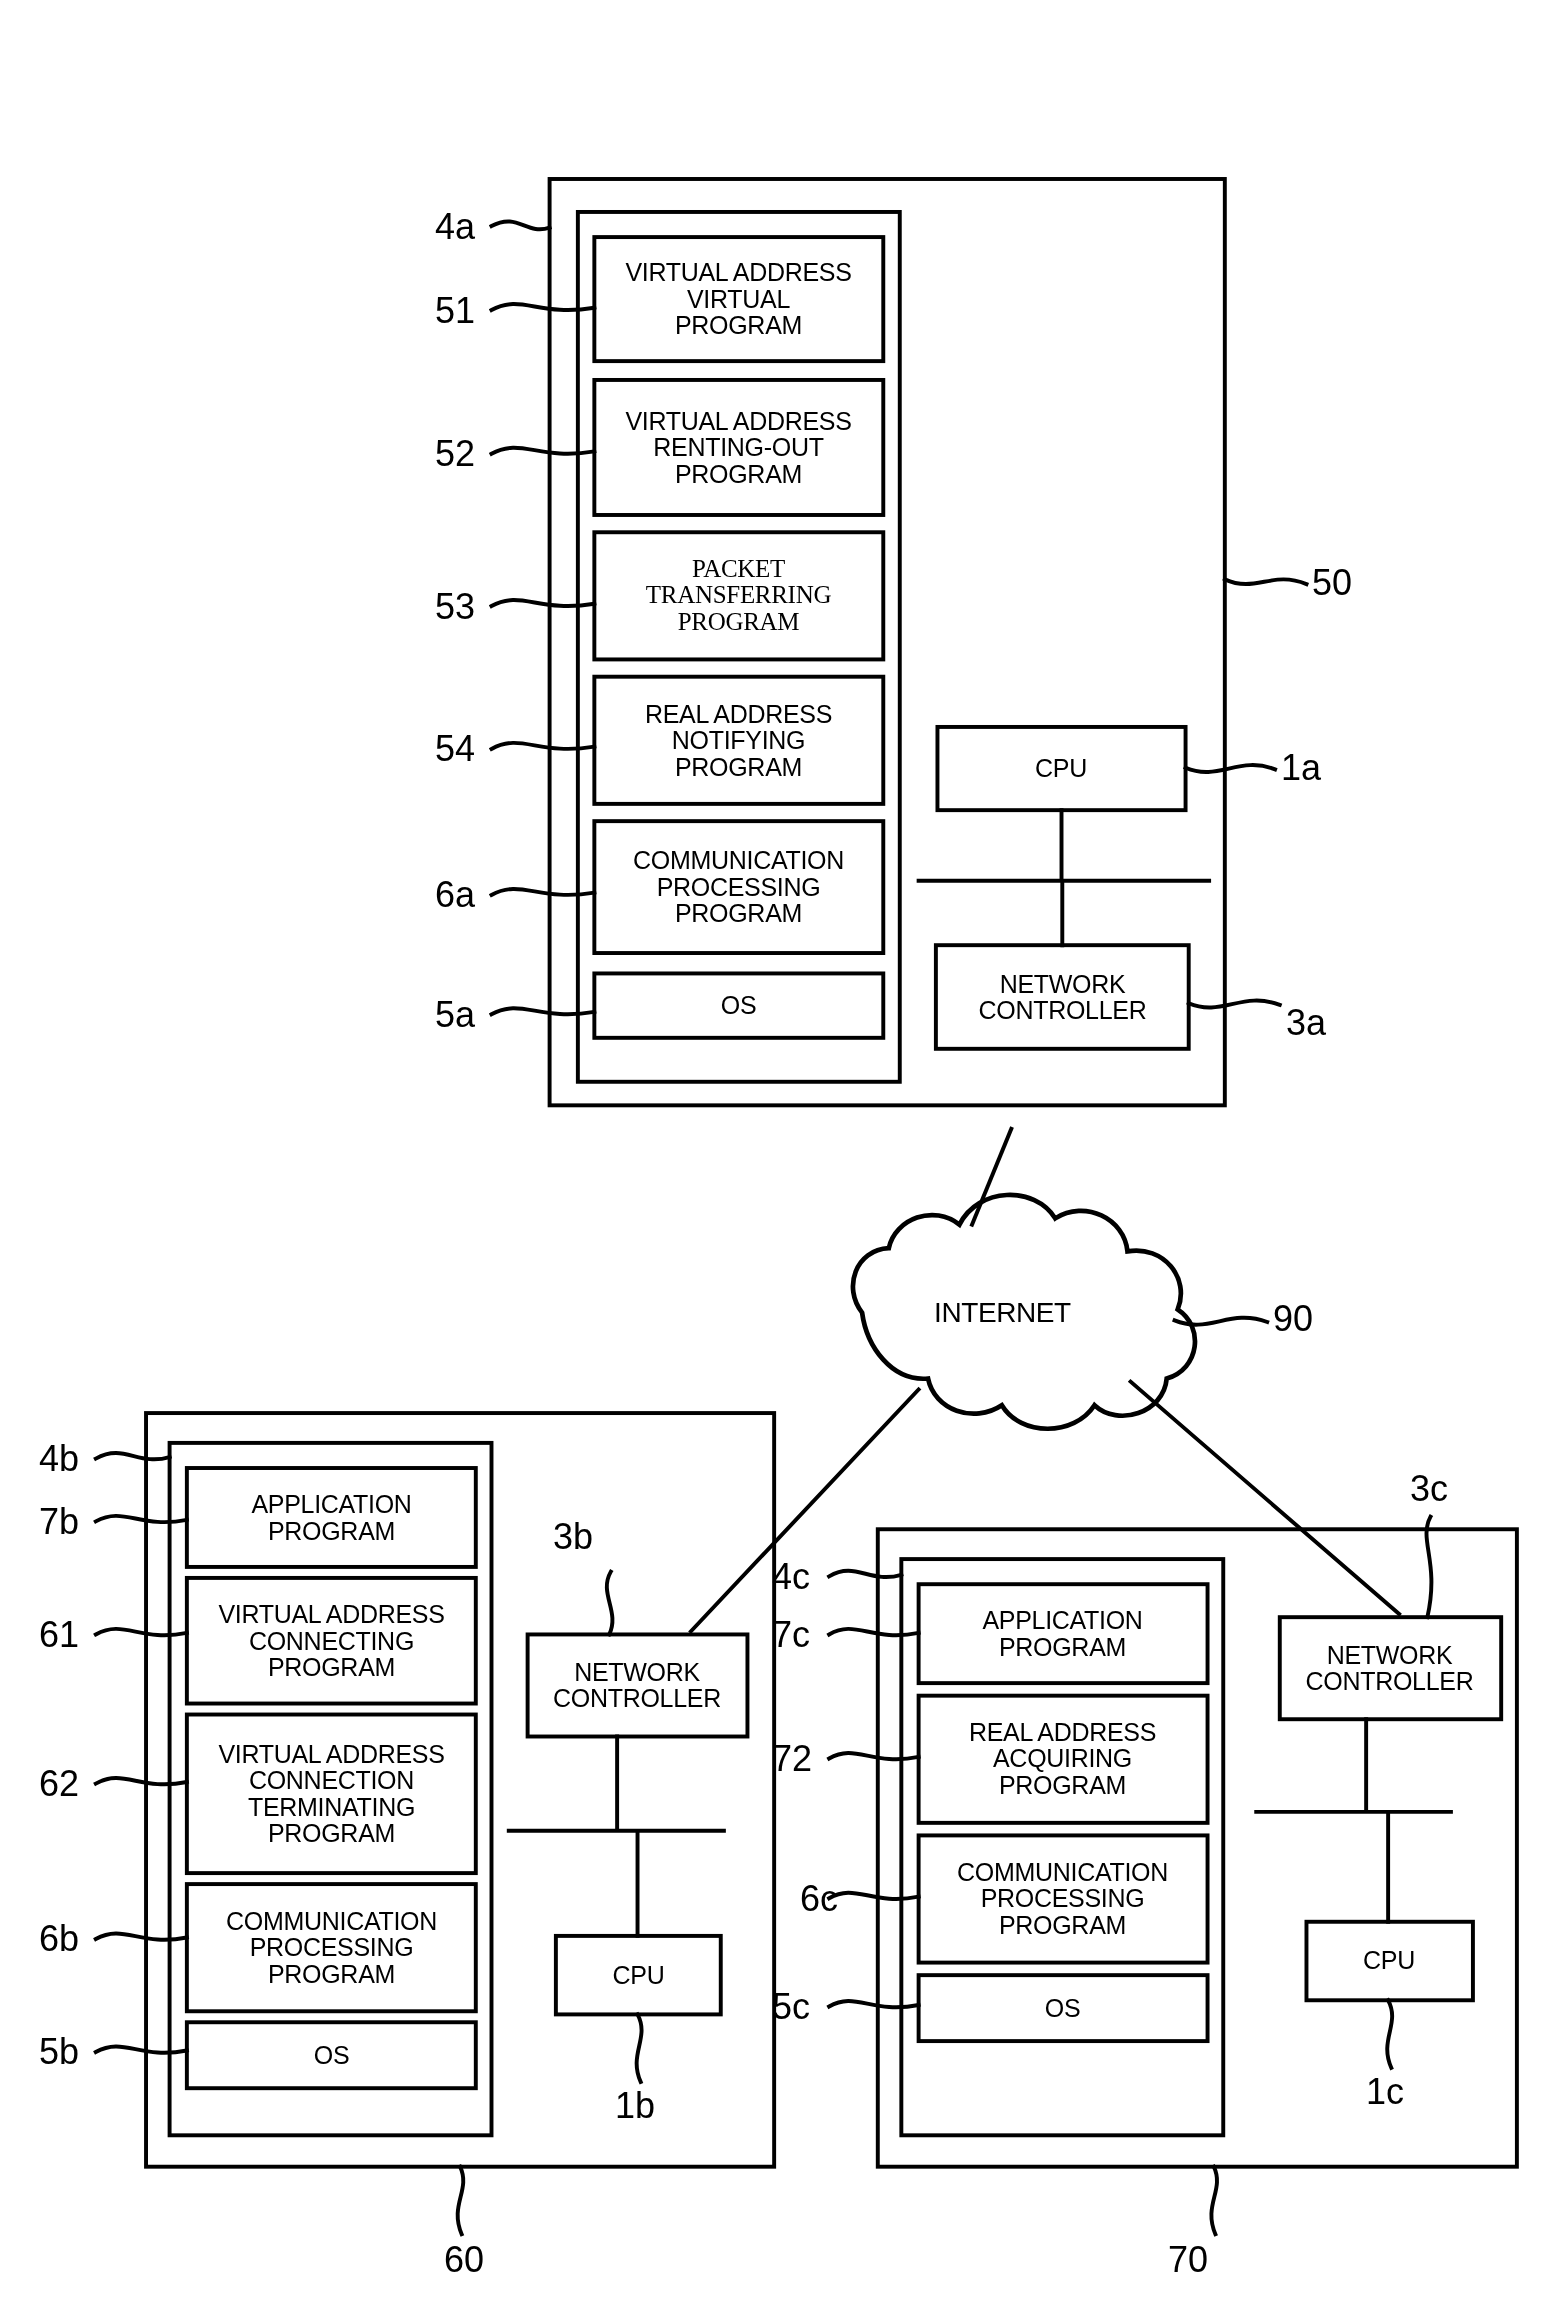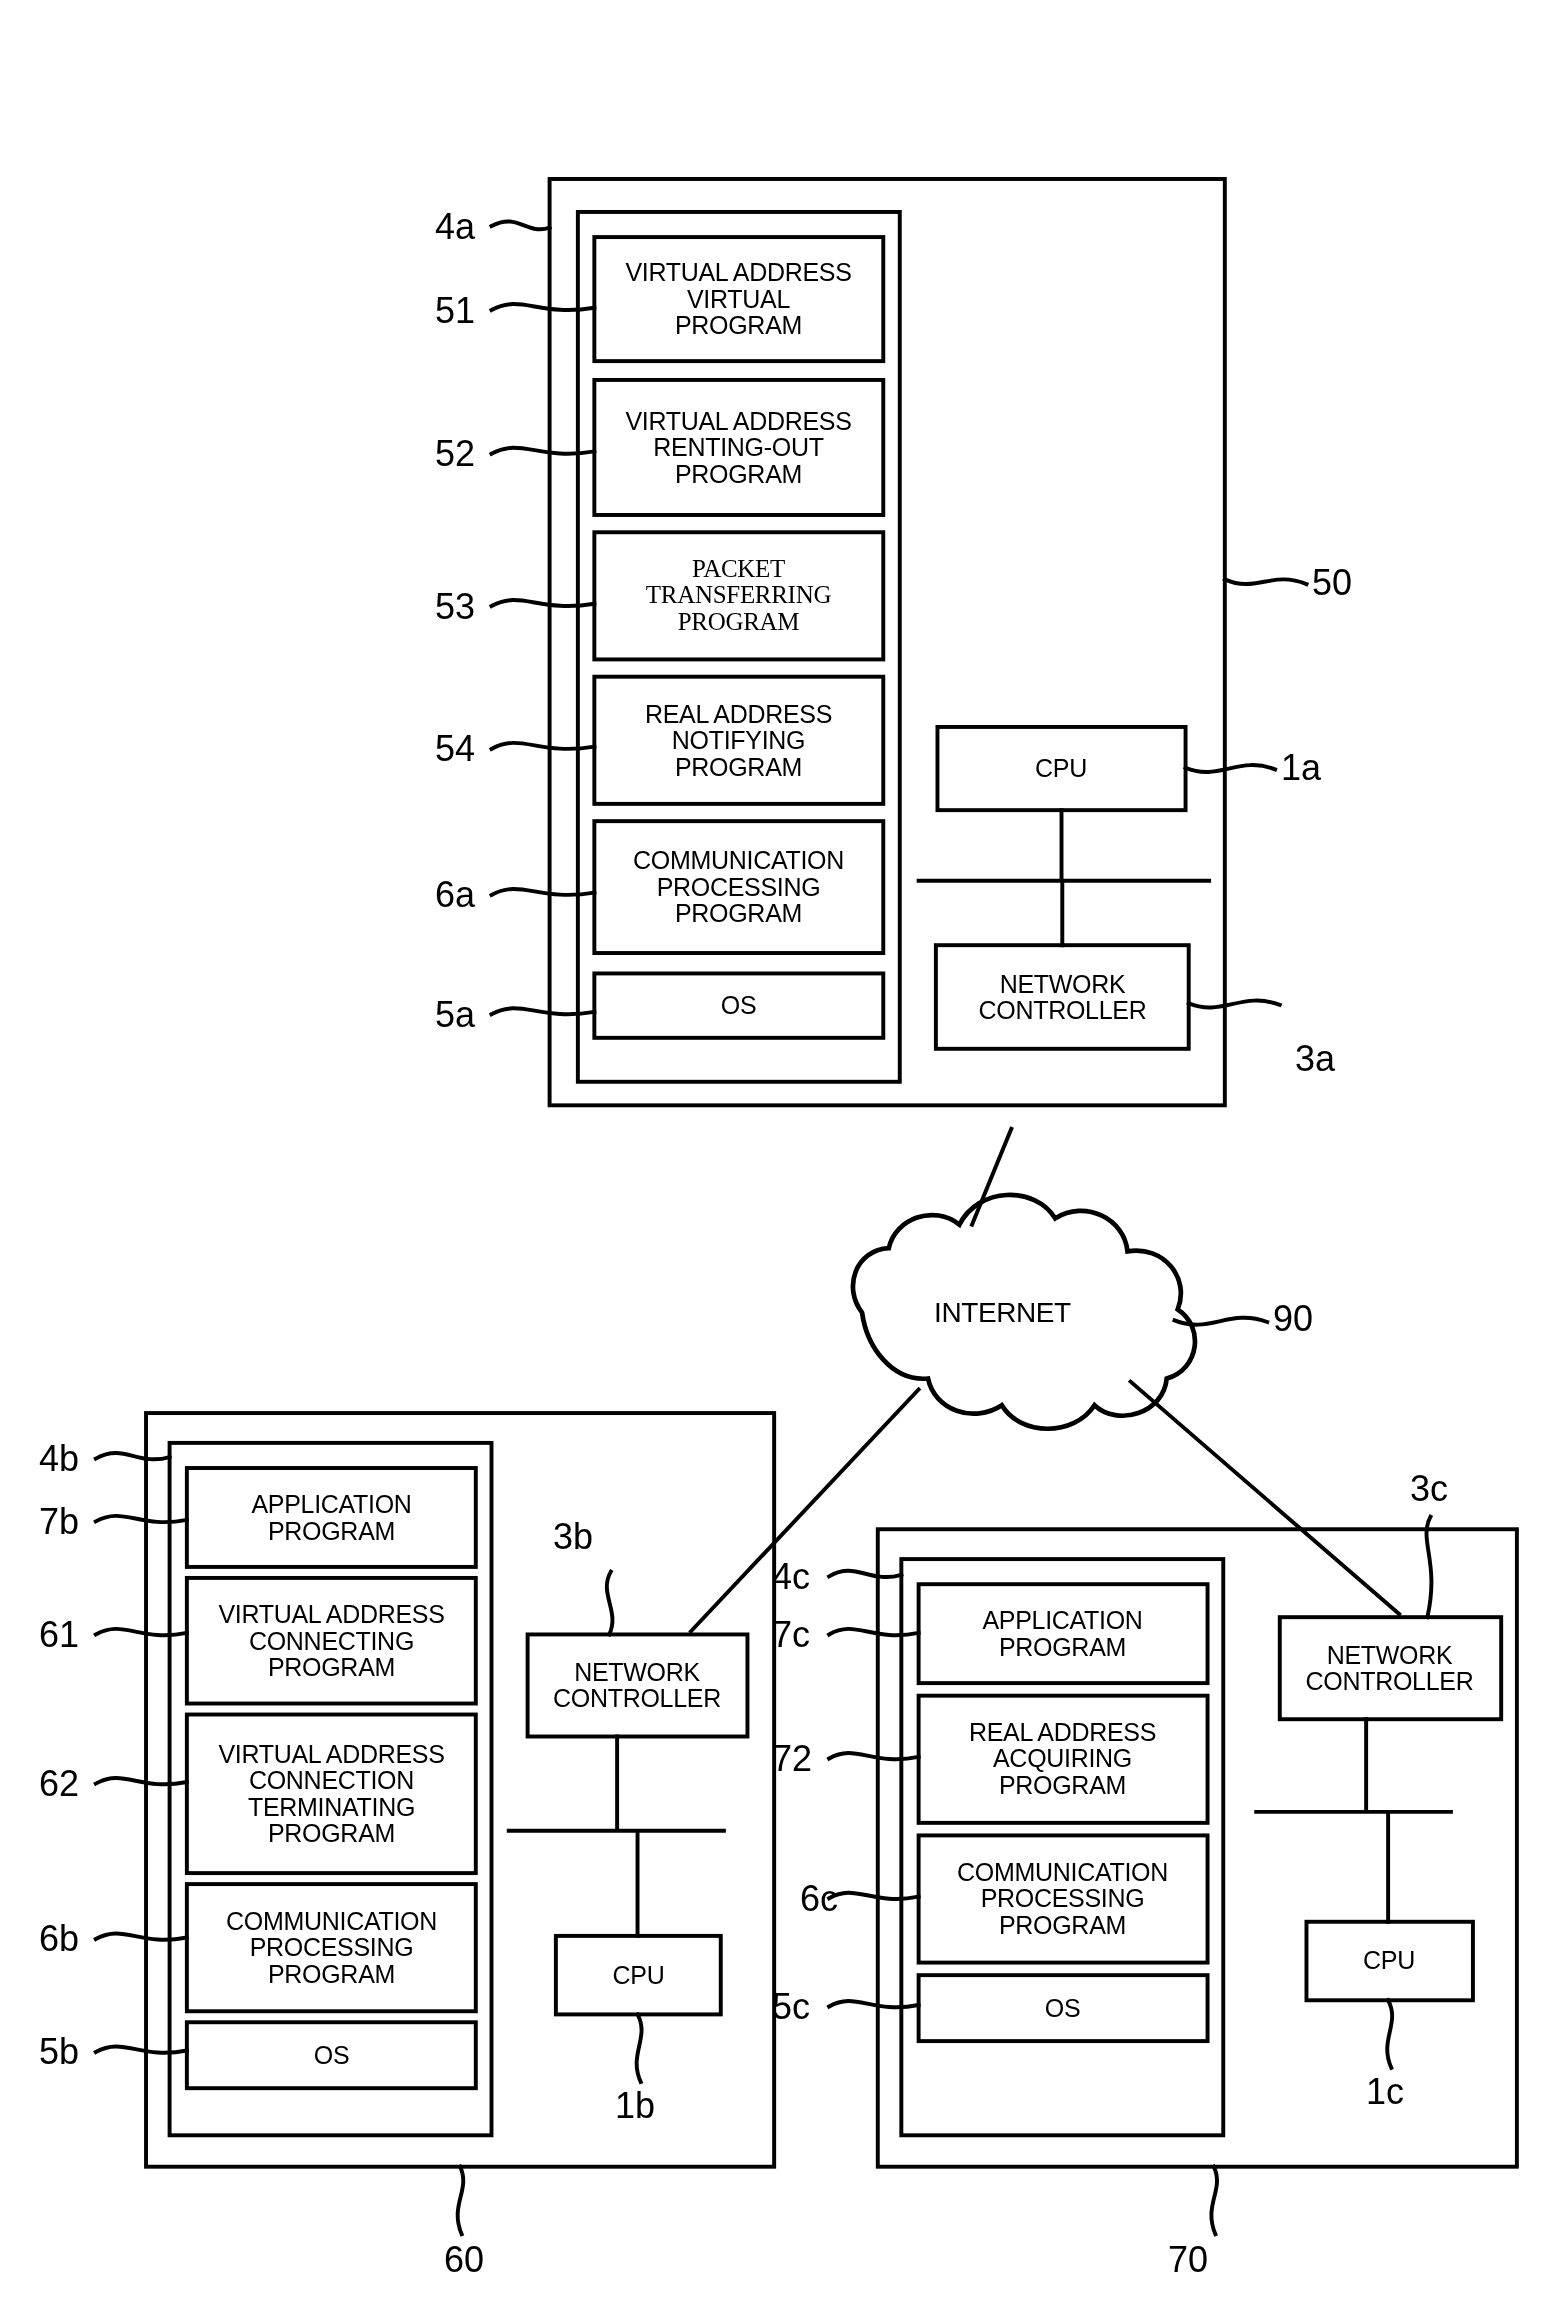--- a/index.html
+++ b/index.html
@@ -267,21 +267,21 @@
 
   <div class="reftxt" style="left:435px;  top:206px;">4a</div>
   <div class="reftxt" style="left:435px;  top:290px;">51</div>
   <div class="reftxt" style="left:435px;  top:433px;">52</div>
   <div class="reftxt" style="left:435px;  top:586px;">53</div>
   <div class="reftxt" style="left:435px;  top:728px;">54</div>
   <div class="reftxt" style="left:435px;  top:874px;">6a</div>
   <div class="reftxt" style="left:435px;  top:994px;">5a</div>
   <div class="reftxt" style="left:1312px; top:562px;">50</div>
   <div class="reftxt" style="left:1281px; top:747px;">1a</div>
-  <div class="reftxt" style="left:1286px; top:1038px;margin-left:9px;">3a</div>
+  <div class="reftxt" style="left:1286px; top:1002px;">3a</div>
 
   <div class="reftxt" style="left:1273px; top:1298px;text-align:right;">90</div>
 
   <div class="reftxt" style="left:39px;   top:1438px;">4b</div>
   <div class="reftxt" style="left:39px;   top:1501px;">7b</div>
   <div class="reftxt" style="left:39px;   top:1614px;">61</div>
   <div class="reftxt" style="left:39px;   top:1763px;">62</div>
   <div class="reftxt" style="left:39px;   top:1918px;">6b</div>
   <div class="reftxt" style="left:39px;   top:2031px;">5b</div>
   <div class="reftxt" style="left:553px;  top:1516px;">3b</div>

